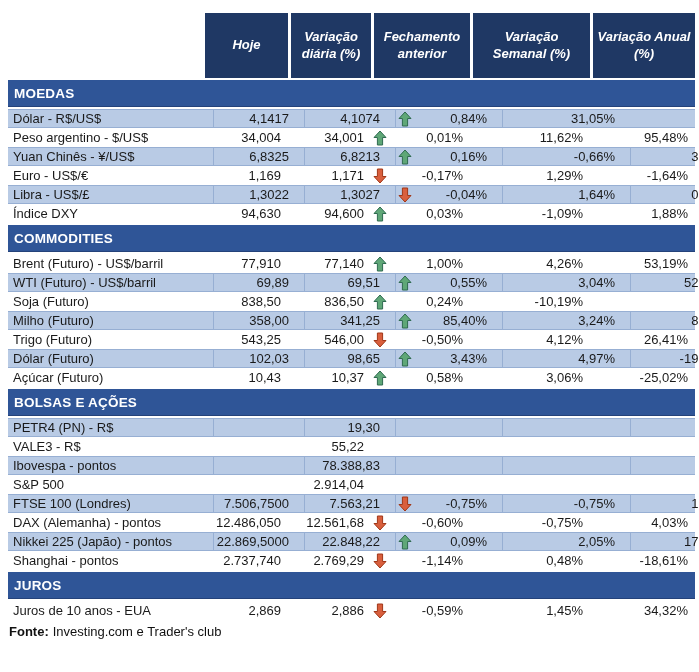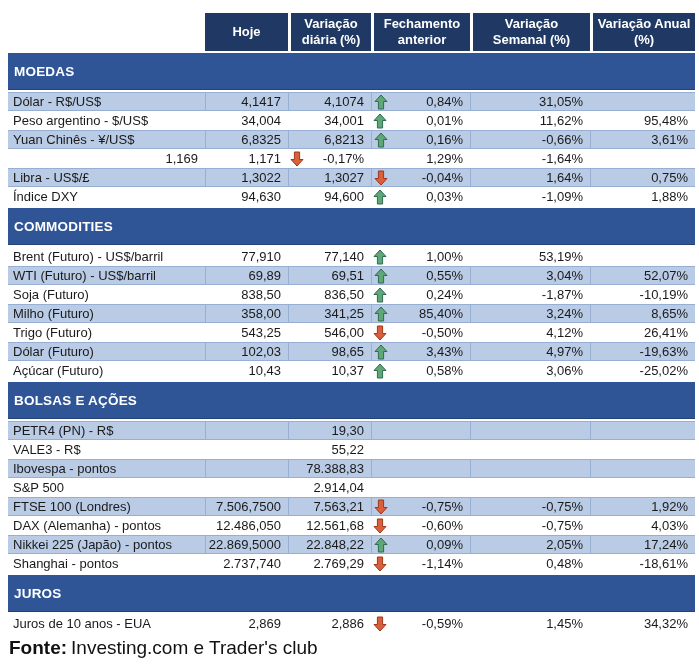--- a/index.html
+++ b/index.html
@@ -4,53 +4,54 @@
 <style>
   html,body{margin:0;padding:0;}
   body{
     width:699px;height:672px;overflow:hidden;background:#ffffff;
     font-family:"Liberation Sans", sans-serif;
     color:var(--text,#1a1a1a);
   }
   .sheet{position:relative;margin:13px 4px 0 8px;width:687px;}
   .grid{display:grid;grid-template-columns:197px 83px 83px 99px 120px 105px;}
   
-  .hdr{height:38px;}
+  .hdr{height:65px;font-style:italic;}
   .hcell{
     box-sizing:border-box;background:var(--header-bg);color:#fff;
     display:flex;align-items:center;justify-content:center;text-align:center;
     font-size:13px;font-weight:700;line-height:1.25;padding:0 4px;
   }
   .hcell.gap{border-left:3px solid #ffffff;}
   .hcell.spacer{background:#ffffff;border:none;}
   
   .section-bar{
-    box-sizing:border-box;height:37px;margin:2px 0 2px 0;
+    box-sizing:border-box;height:27px;margin:2px 0 2px 0;
     background:var(--section-bg);color:#ffffff;font-weight:700;font-size:13.5px;
     display:flex;align-items:center;padding-left:6px;letter-spacing:.2px;
     border-bottom:1px solid #24427a;
   }
   
   .row{height:19px;box-sizing:border-box;font-size:13px;}
   .row.shaded{
     background:var(--stripe-bg);
     border-top:1px solid var(--stripe-border);
     border-bottom:1px solid var(--stripe-border);
+    gap:8px;
   }
   .cell{box-sizing:border-box;display:flex;align-items:center;min-width:0;}
   .row.shaded .cell + .cell{border-left:1px solid var(--stripe-border);}
   .c-label{justify-content:flex-start;padding-left:5px;white-space:nowrap;}
   .c-num{justify-content:flex-end;padding-right:7px;white-space:nowrap;}
   .c-diaria{position:relative;}
   .arrow{position:absolute;left:2px;top:50%;transform:translateY(-50%);width:14px;height:16px;display:flex;}
   .arrow svg{width:14px;height:16px;display:block;}
   .arrow-up path{fill:var(--arrow-up);stroke:var(--arrow-up-dark);stroke-width:1;}
   .arrow-down path{fill:var(--arrow-down);stroke:var(--arrow-down-dark);stroke-width:1;}
   
-  .fonte{margin-top:4px;padding-left:1px;font-size:19px;color:#111;}
+  .fonte{margin-top:4px;padding-left:1px;font-size:13px;color:#111;}
   .fonte .b{font-weight:700;}
   .fonte .t{margin-left:4px;}
 </style>
 </head>
 <body>
 
 <div class="sheet">
 
   <div class="grid hdr">
     <div class="hcell spacer"></div>
@@ -129,20 +130,23 @@
           <span>0,16%</span>
         </div>
         <div class="cell c-num">
           <span>-0,66%</span>
         </div>
         <div class="cell c-num">
           <span>3,61%</span>
         </div>
       </div>
       <div class="grid row">
+        <div class="cell c-label">
+          <span>Euro - US$/€</span>
+        </div>
         <div class="cell c-num">
           <span>1,169</span>
         </div>
         <div class="cell c-num">
           <span>1,171</span>
         </div>
         <div class="cell c-num c-diaria">
           <span class="arrow arrow-down">
             <svg viewBox="0 0 14 16">
               <path d="M7 15 L13 8.5 H9.6 V1 H4.4 V8.5 H1 Z"></path>
@@ -220,20 +224,23 @@
         </div>
         <div class="cell c-num c-diaria">
           <span class="arrow arrow-up">
             <svg viewBox="0 0 14 16">
               <path d="M7 1 L13 7.5 H9.6 V15 H4.4 V7.5 H1 Z"></path>
             </svg>
           </span>
           <span>1,00%</span>
         </div>
         <div class="cell c-num">
+          <span>4,26%</span>
+        </div>
+        <div class="cell c-num">
           <span>53,19%</span>
         </div>
       </div>
       <div class="grid row shaded">
         <div class="cell c-label">
           <span>WTI (Futuro) - US$/barril</span>
         </div>
         <div class="cell c-num">
           <span>69,89</span>
         </div>
@@ -265,23 +272,20 @@
         <div class="cell c-num">
           <span>836,50</span>
         </div>
         <div class="cell c-num c-diaria">
           <span class="arrow arrow-up">
             <svg viewBox="0 0 14 16">
               <path d="M7 1 L13 7.5 H9.6 V15 H4.4 V7.5 H1 Z"></path>
             </svg>
           </span>
           <span>0,24%</span>
-        </div>
-        <div class="cell c-num">
-          <span>-1,87%</span>
         </div>
         <div class="cell c-num">
           <span>-10,19%</span>
         </div>
       </div>
       <div class="grid row shaded">
         <div class="cell c-label">
           <span>Milho (Futuro)</span>
         </div>
         <div class="cell c-num">

